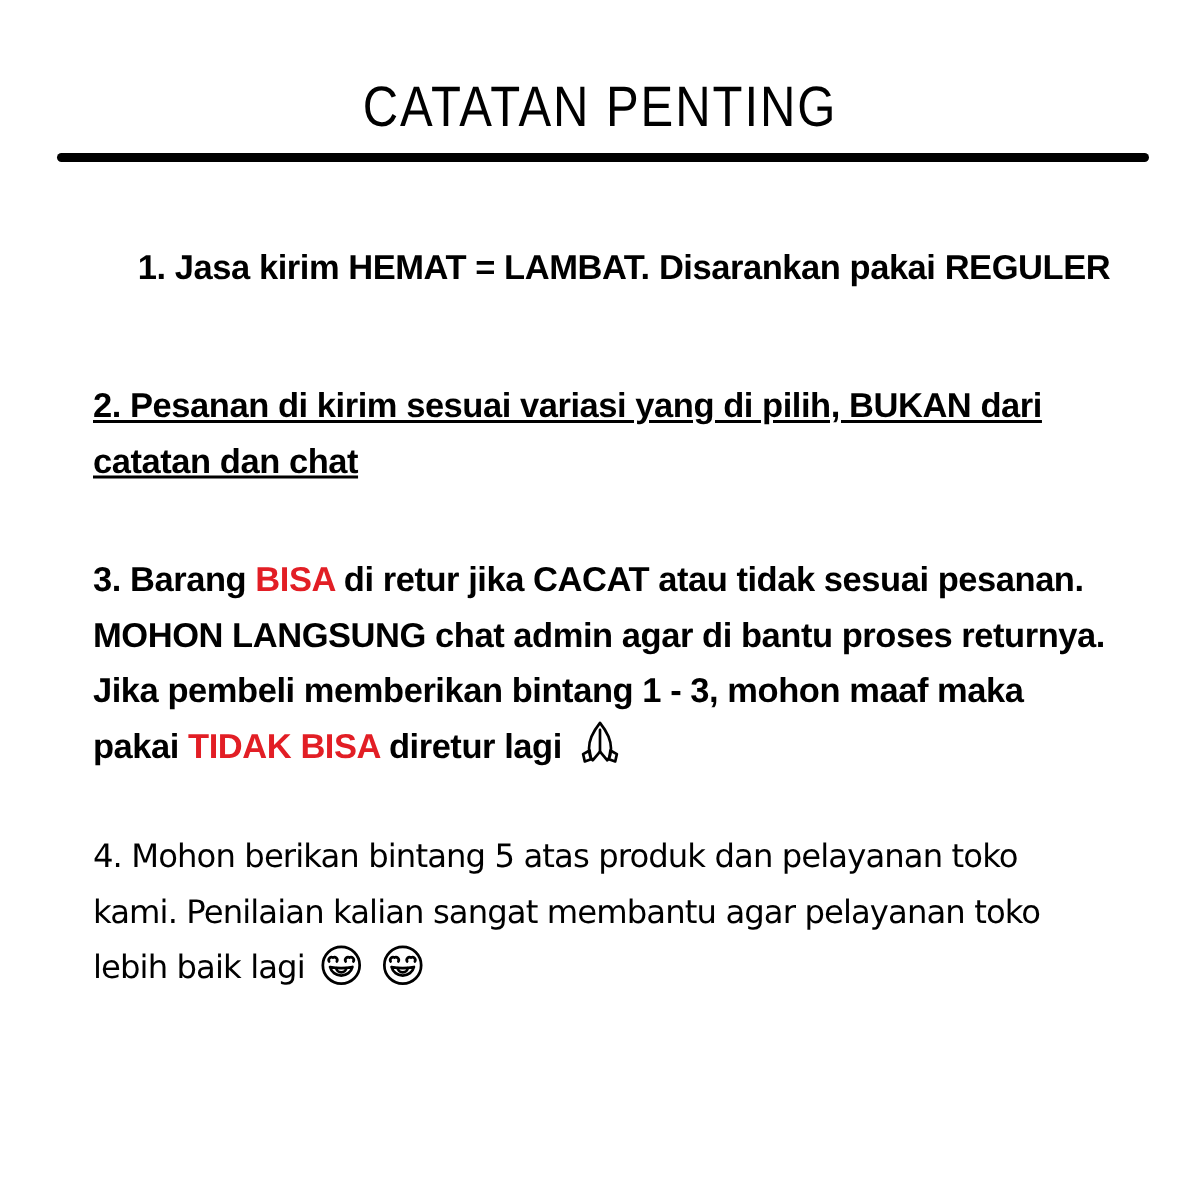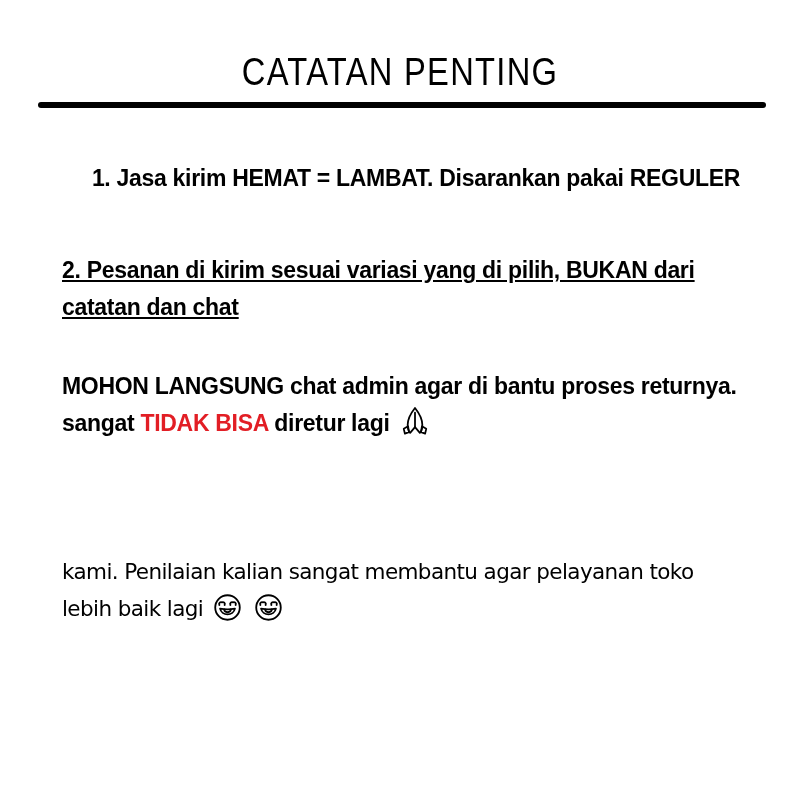--- a/index.html
+++ b/index.html
@@ -48,33 +48,36 @@
 
 <div id="notes">
     <div class="note note-0">
       <div class="line"><span class="">1. Jasa kirim HEMAT = LAMBAT. Disarankan pakai REGULER</span></div>
     </div>
     <div class="note note-1">
       <div class="line"><span class="">2. Pesanan di kirim sesuai variasi yang di pilih, BUKAN dari</span></div>
       <div class="line"><span class="">catatan dan chat</span></div>
     </div>
     <div class="note note-2">
+      <div class="line"><span class="">3. Barang </span><span class="red">BISA</span><span class=""> di retur jika CACAT atau tidak sesuai pesanan.</span></div>
       <div class="line"><span class="">MOHON LANGSUNG chat admin agar di bantu proses returnya.</span></div>
-      <div class="line"><span class="">sangat </span><span class="red">TIDAK BISA</span><span class=""> diretur lagi </span>
+      <div class="line"><span class="">Jika pembeli memberikan bintang 1 - 3, mohon maaf maka</span></div>
+      <div class="line"><span class="">pakai </span><span class="red">TIDAK BISA</span><span class=""> diretur lagi </span>
   <span class="icon">
     <svg width="30" height="32" viewBox="0 0 32 34" fill="none" stroke="#000" stroke-width="1.9" stroke-linejoin="round" stroke-linecap="round">
       <path d="M16,2 C11.2,8 8.2,14 8.2,20 C8.2,24 9.2,27 10.8,28.6 L16,22.4 L21.2,28.6 C22.8,27 23.8,24 23.8,20 C23.8,14 20.8,8 16,2 Z"></path>
       <path d="M16,7 L16,22.4"></path>
       <path d="M4,24.2 L8.6,21.6 L9.6,27.8 L5.2,29.4 Z"></path>
       <path d="M28,24.2 L23.4,21.6 L22.4,27.8 L26.8,29.4 Z"></path>
     </svg>
   </span>
 </div>
     </div>
     <div class="note note-3">
+      <div class="line"><span class="">4. Mohon berikan bintang 5 atas produk dan pelayanan toko</span></div>
       <div class="line"><span class="">kami. Penilaian kalian sangat membantu agar pelayanan toko</span></div>
       <div class="line"><span class="">lebih baik lagi </span>
   <span class="icon">
     <svg width="29" height="29" viewBox="0 0 30 30" fill="none" stroke="#000" stroke-width="1.9" stroke-linecap="round" stroke-linejoin="round">
       <circle cx="15" cy="15" r="12.7"></circle>
       <path d="M6.6,12.4 a2,2 0 0 1 2.7,-2.7 a2,2 0 0 1 2.7,2.7"></path>
       <path d="M18,12.4 a2,2 0 0 1 2.7,-2.7 a2,2 0 0 1 2.7,2.7"></path>
       <path d="M7.3,16.2 Q15,17.8 22.7,16.2 A7.9,7.6 0 0 1 7.3,16.2 Z"></path>
       <path d="M11.6,16.9 a3.4,3 0 0 0 6.8,0"></path>
     </svg>

